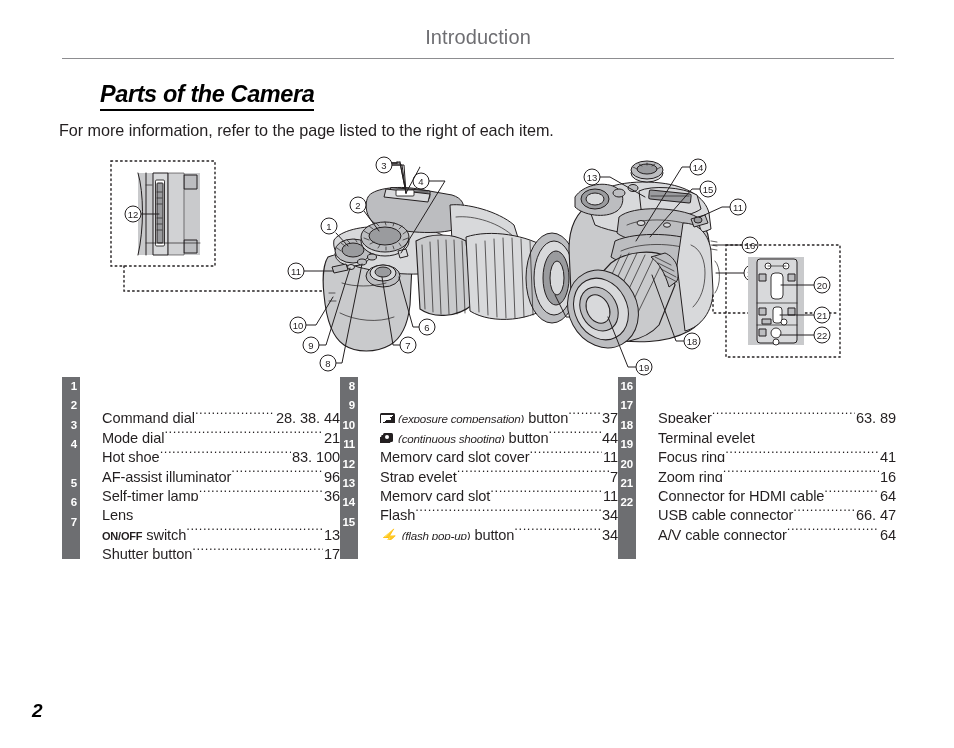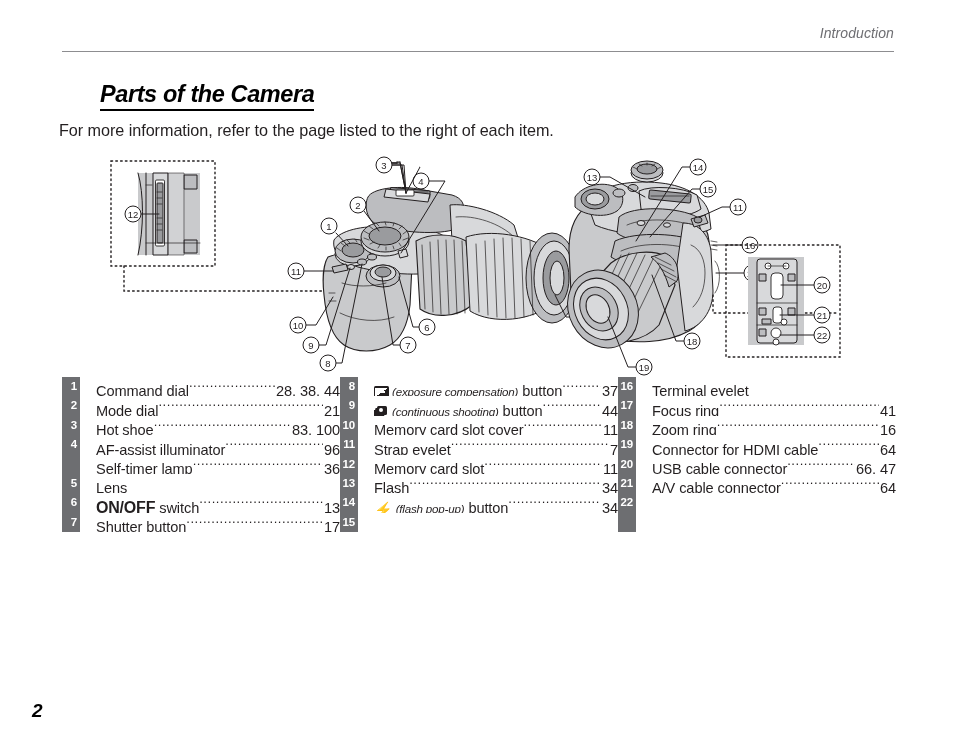--- a/index.html
+++ b/index.html
@@ -15,23 +15,22 @@
     color: #231f20;
     overflow: hidden;
   }
 
   
   #header-area {
     position: absolute;
     left: 62px; top: 26px; width: 832px;
   }
   #running-head {
-    text-align: right;
-    font-style: italic;
-    font-size: 14px;
+    text-align: center;
+    font-size: 20px;
     color: #6e6e72;
     letter-spacing: .1px;
     line-height: 1.1;
   }
   #header-rule {
     margin-top: 10px;
     border-top: 1px solid #8d8d90;
     height: 0;
   }
 
@@ -93,21 +92,22 @@
     font-weight: bold;
     text-align: right;
     padding-right: 3px;
     height: 19.4px;
     line-height: 19.4px;
     letter-spacing: -0.2px;
   }
   .num-cell.blank { color: transparent; }
   .rows {
     flex: 1 1 auto;
-    padding-left: 16px;
+    padding-left: 22px;
+    margin-top: 27px;
   }
   .part-row {
     height: 19.4px;
     line-height: 19.4px;
     display: flex;
     align-items: baseline;
     font-size: 14.6px;
     color: #231f20;
     white-space: nowrap;
     overflow: hidden;
@@ -116,21 +116,21 @@
     flex: 0 0 auto;
     letter-spacing: -0.1px;
   }
   .part-label .small {
     font-size: 11.6px;
     letter-spacing: -0.2px;
     font-style: italic;
   }
   .part-label .bold {
     font-weight: bold;
-    font-size: 16px;
+    font-size: 11px;
     letter-spacing: -0.2px;
   }
   .leader {
     flex: 1 1 auto;
     min-width: 4px;
     position: relative;
     overflow: hidden;
     height: 19.4px;
   }
   .leader::before {
@@ -719,20 +719,25 @@
       <div class="num-cell">16</div>
       <div class="num-cell">17</div>
       <div class="num-cell">18</div>
       <div class="num-cell">19</div>
       <div class="num-cell">20</div>
       <div class="num-cell">21</div>
       <div class="num-cell">22</div>
       <div class="num-cell blank"></div>
     </div>
     <div class="rows">
+      <div class="part-row">
+        <span class="part-label">Speaker</span>
+        <span class="leader"></span>
+        <span class="pages">63, 89</span>
+      </div>
       <div class="part-row nopage">
         <span class="part-label">Terminal eyelet</span>
         <span class="leader"></span>
         <span class="pages"></span>
       </div>
       <div class="part-row">
         <span class="part-label">Focus ring</span>
         <span class="leader"></span>
         <span class="pages">41</span>
       </div>

